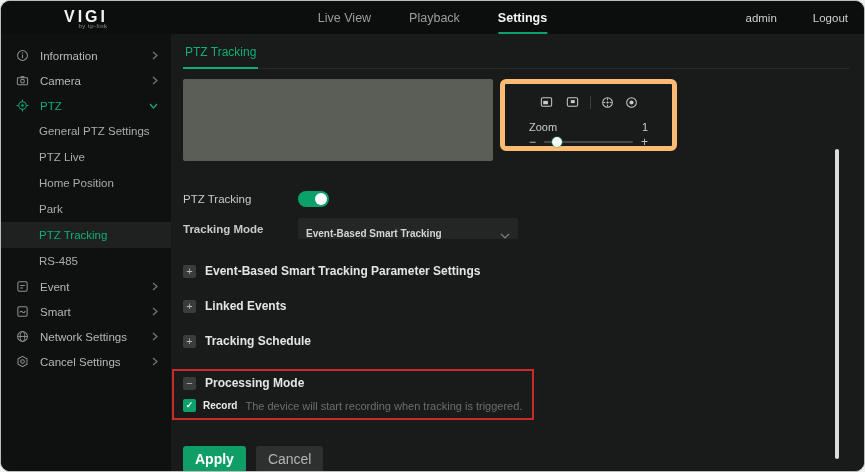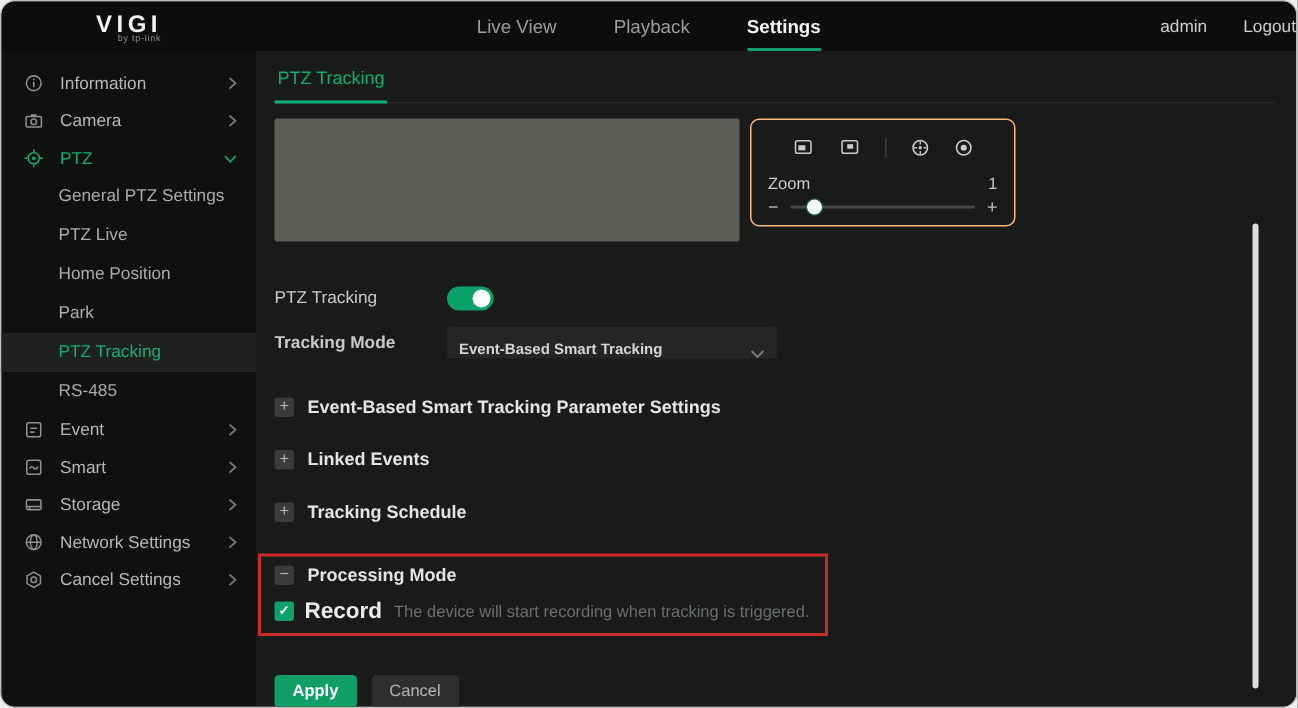--- a/index.html
+++ b/index.html
@@ -10,21 +10,21 @@
   }
   
   .topbar { height:33px; background:#0c0e0d; display:flex; align-items:center; position:relative; }
   .brand { width:170px; display:flex; flex-direction:column; align-items:center; justify-content:center; padding-top:3px; }
   .brand-logo { color:#f2f4f3; font-size:16px; font-weight:bold; letter-spacing:3px; line-height:13px; }
   .brand-tagline { color:#8d928f; font-size:6px; letter-spacing:.5px; margin-left:14px; }
   .topnav { position:absolute; left:50%; top:0; height:100%; transform:translateX(-50%); display:flex; gap:38px; }
   .topnav-item { height:100%; display:flex; align-items:center; font-size:12.5px; color:#999f9b;
                  border-bottom:2px solid transparent; padding-top:2px; cursor:pointer; }
   .topnav-item.active { color:#f3f5f4; font-weight:600; border-bottom-color:#0ca16b; }
-  .topbar-right { margin-left:auto; display:flex; align-items:center; gap:24px; }
+  .topbar-right { margin-left:auto; display:flex; align-items:center; gap:36px; padding-right:16px; }
   .user { color:#cdd1ce; font-size:11.5px; }
   .logout { color:#cdd1ce; font-size:11.5px; cursor:pointer; }
   
   .body-row { display:flex; height:437px; }
   .sidebar { width:170px; flex-shrink:0; background:#0f1110; padding-top:9px; }
   .side-item { height:25px; display:flex; align-items:center; padding:0 13px 0 15px;
                font-size:11.5px; color:#b4b9b6; cursor:pointer; }
   .side-item .s-icon { width:14px; height:14px; margin-right:10px; display:flex; align-items:center; color:#8d928f; }
   .side-item .chev { margin-left:auto; color:#747975; display:flex; }
   .side-item.green, .side-item.green .s-icon, .side-item.green .chev { color:#0fae74; }
@@ -41,21 +41,21 @@
   .preview-blur { position:absolute; inset:-14px; filter:blur(9px);
     background:
       radial-gradient(ellipse 60% 80% at 44% 60%, #d6d6c9 0%, rgba(214,214,201,0) 62%),
       radial-gradient(ellipse 35% 70% at 3% 80%, #c2c6bc 0%, rgba(194,198,188,0) 60%),
       radial-gradient(ellipse 40% 90% at 78% 15%, #141719 0%, rgba(20,23,25,0) 60%),
       radial-gradient(ellipse 30% 60% at 97% 75%, #1d3526 0%, rgba(29,53,38,0) 55%),
       radial-gradient(ellipse 45% 60% at 72% 95%, #16191b 0%, rgba(22,25,27,0) 55%),
       radial-gradient(ellipse 35% 55% at 4% 8%, #30353[2] 0%, rgba(48,53,50,0) 55%),
       linear-gradient(100deg, #71766f 0%, #8b8d84 45%, #3c4140 75%, #2a2f2c 100%);
   }
-  .ctrl-panel { width:177px; height:72px; border:1px solid #fdba74; border-radius:6px; padding:7px 11px; }
+  .ctrl-panel { width:177px; height:72px; border:5px solid #fdba74; border-radius:6px; padding:7px 24px; }
   .btnbar { height:22px; border:1px solid #40444[2]; border-radius:4px;
             display:flex; align-items:center; justify-content:space-evenly; }
   .ctrl-btn { display:flex; align-items:center; color:#c8ccc9; cursor:pointer; }
   .btnbar .vdiv { width:1px; height:13px; background:#3c403d; }
   .zoomrow { margin-top:8px; display:flex; justify-content:space-between; align-items:center;
              font-size:11px; color:#c8ccc9; }
   .sliderrow { display:flex; align-items:center; gap:8px; margin-top:4px; color:#c0c4c1; }
   .minus,.plus { font-size:12px; line-height:10px; cursor:pointer; }
   .track { flex:1; height:2px; background:#444846; border-radius:1px; position:relative; cursor:pointer; }
   .knob { position:absolute; left:9%; top:-4px; width:10px; height:10px; border-radius:50%;
@@ -75,25 +75,25 @@
   .section-hd { display:flex; align-items:center; margin-bottom:21px; cursor:pointer; }
   .expander { width:13px; height:13px; background:#383c3a; color:#b6bab7; border-radius:2px;
               font-size:11px; line-height:12px; text-align:center; margin-right:9px; flex-shrink:0; }
   .section-title { font-size:12px; font-weight:bold; color:#e2e5e3; }
   .annotation-box { border:2px solid #cb2a27; width:fit-content; margin-left:-11px;
                     padding:5px 10px 6px 9px; }
   .annotation-box .section-hd { margin-bottom:0; }
   .record-row { display:flex; align-items:center; margin-top:9px; }
   .checkbox { width:13px; height:13px; background:#0ca16b; border-radius:2px; color:#fff;
               font-size:9px; line-height:13px; text-align:center; font-weight:bold; cursor:pointer; flex-shrink:0; }
-  .record-label { margin-left:7px; font-size:15px; font-weight:600; color:#e9ebea; }
+  .record-label { margin-left:7px; font-size:10px; font-weight:600; color:#e9ebea; }
   .record-hint { margin-left:8px; font-size:11px; color:#6970 6c; color:#69706c; white-space:nowrap; }
   
   .btn-row { margin-top:26px; display:flex; gap:10px; }
-  .btn { border:none; font-family:inherit; font-size:11px; padding:5px 12px; border-radius:3px; cursor:pointer; }
+  .btn { border:none; font-family:inherit; font-size:14px; padding:5px 12px; border-radius:3px; cursor:pointer; }
   .btn-apply { background:#0e9e66; color:#fff; font-weight:600; }
   .btn-cancel { background:#2d302f; color:#b1b6b3; }
   .scroll-thumb { position:absolute; right:25px; top:115px; width:4px; height:310px;
                   background:#dcdddc; border-radius:2px; cursor:grab; }
   svg { display:block; }
 </style>
 </head>
 <body>
 
 <div class="window">
@@ -200,35 +200,20 @@
             </svg>
         </span>
         <span>Smart</span>
         <span class="chev">
             <svg width="6" height="9" viewBox="0 0 6 9">
               <polyline points="1,1 5,4.5 1,8" fill="none" stroke="currentColor" stroke-width="1.2"></polyline>
             </svg>
           </span>
       </div>
 
-      <div class="side-item">
-        <span class="s-icon">
-          <svg width="13" height="13" viewBox="0 0 14 14">
-              <rect x="1.8" y="3.5" width="10.4" height="7" rx="1" fill="none" stroke="currentColor" stroke-width="1.1"></rect>
-              <line x1="1.8" y1="8.2" x2="12.2" y2="8.2" stroke="currentColor" stroke-width="1.1"></line>
-              <circle cx="4" cy="9.4" r="0.7" fill="currentColor"></circle>
-            </svg>
-        </span>
-        <span>Storage</span>
-        <span class="chev">
-            <svg width="6" height="9" viewBox="0 0 6 9">
-              <polyline points="1,1 5,4.5 1,8" fill="none" stroke="currentColor" stroke-width="1.2"></polyline>
-            </svg>
-          </span>
-      </div>
 
       <div class="side-item">
         <span class="s-icon">
           <svg width="13" height="13" viewBox="0 0 14 14">
               <circle cx="7" cy="7" r="5.3" fill="none" stroke="currentColor" stroke-width="1.1"></circle>
               <ellipse cx="7" cy="7" rx="2.4" ry="5.3" fill="none" stroke="currentColor" stroke-width="1"></ellipse>
               <line x1="1.7" y1="7" x2="12.3" y2="7" stroke="currentColor" stroke-width="1"></line>
             </svg>
         </span>
         <span>Network Settings</span>

